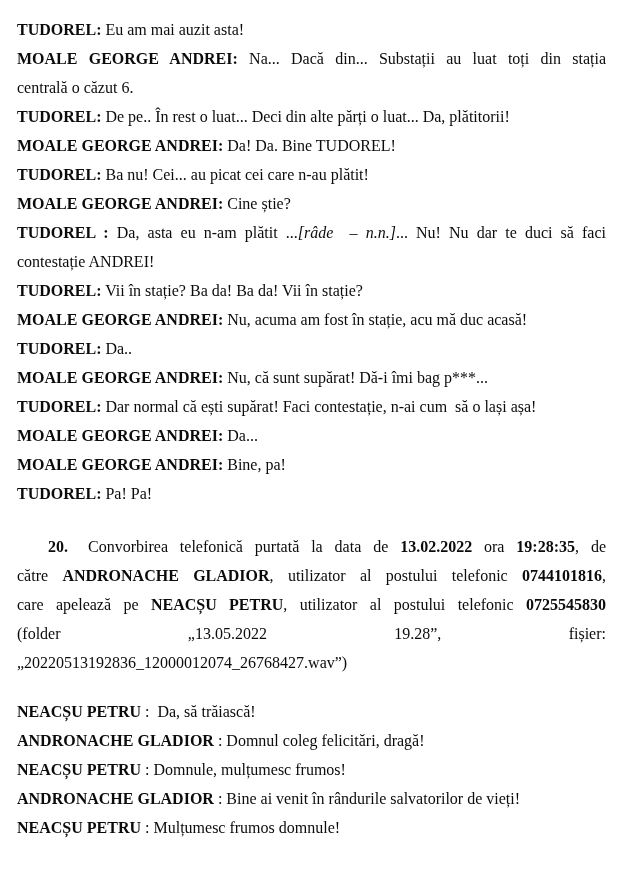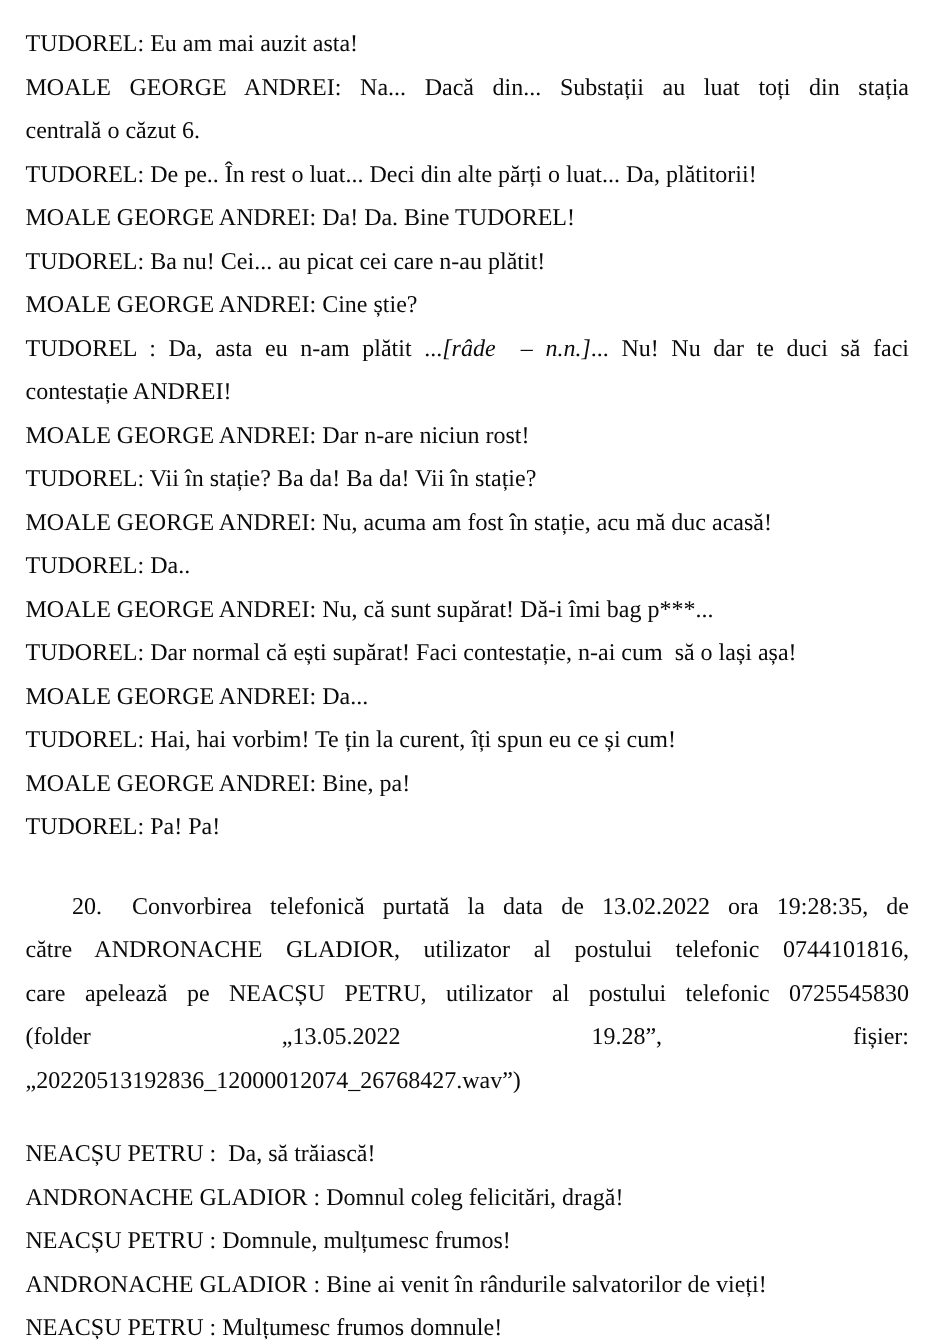--- a/index.html
+++ b/index.html
@@ -29,48 +29,46 @@
     text-align: left;
   }
   
   .line.j {
     text-align: justify;
     text-align-last: justify;
   }
   .line.ind {
     padding-left: 31px;
   }
-  .seg-b { font-weight: normal; }
+  .seg-b { font-weight: bold; }
   .seg-i { font-style: italic; }
   .seg-n { font-weight: normal; }
   .tab { display: inline-block; width: 20px; }
 </style>
 </head>
 <body>
 
 <div class="page">
   <main id="doc">
       <section class="block">
         <div class="line"><span class="seg-b">TUDOREL:</span><span class="seg-n"> Eu am mai auzit asta!</span></div>
         <div class="line j"><span class="seg-b">MOALE GEORGE ANDREI:</span><span class="seg-n"> Na... Dacă din... Substații au luat toți din stația</span></div>
         <div class="line"><span class="seg-n">centrală o căzut 6.</span></div>
         <div class="line"><span class="seg-b">TUDOREL:</span><span class="seg-n"> De pe.. În rest o luat... Deci din alte părți o luat... Da, plătitorii!</span></div>
         <div class="line"><span class="seg-b">MOALE GEORGE ANDREI:</span><span class="seg-n"> Da! Da. Bine TUDOREL!</span></div>
         <div class="line"><span class="seg-b">TUDOREL:</span><span class="seg-n"> Ba nu! Cei... au picat cei care n-au plătit!</span></div>
         <div class="line"><span class="seg-b">MOALE GEORGE ANDREI:</span><span class="seg-n"> Cine știe?</span></div>
         <div class="line j"><span class="seg-b">TUDOREL :</span><span class="seg-n"> Da, asta eu n-am plătit ...</span><span class="seg-i">[râde &nbsp;– n.n.]</span><span class="seg-n">... Nu! Nu dar te duci să faci</span></div>
         <div class="line"><span class="seg-n">contestație ANDREI!</span></div>
-        <div class="line"><span class="seg-b">MOALE GEORGE ANDREI:</span><span class="seg-n"> Dar n-are niciun rost!</span></div>
         <div class="line"><span class="seg-b">TUDOREL:</span><span class="seg-n"> Vii în stație? Ba da! Ba da! Vii în stație?</span></div>
         <div class="line"><span class="seg-b">MOALE GEORGE ANDREI:</span><span class="seg-n"> Nu, acuma am fost în stație, acu mă duc acasă!</span></div>
         <div class="line"><span class="seg-b">TUDOREL:</span><span class="seg-n"> Da..</span></div>
         <div class="line"><span class="seg-b">MOALE GEORGE ANDREI:</span><span class="seg-n"> Nu, că sunt supărat! Dă-i îmi bag p***...</span></div>
         <div class="line"><span class="seg-b">TUDOREL:</span><span class="seg-n"> Dar normal că ești supărat! Faci contestație, n-ai cum &nbsp;să o lași așa!</span></div>
         <div class="line"><span class="seg-b">MOALE GEORGE ANDREI:</span><span class="seg-n"> Da...</span></div>
-        <div class="line"><span class="seg-b">TUDOREL:</span><span class="seg-n"> Hai, hai vorbim! Te țin la curent, îți spun eu ce și cum!</span></div>
         <div class="line"><span class="seg-b">MOALE GEORGE ANDREI:</span><span class="seg-n"> Bine, pa!</span></div>
         <div class="line"><span class="seg-b">TUDOREL:</span><span class="seg-n"> Pa! Pa!</span></div>
       </section>
       <section class="block" style="margin-top: 24px;">
         <div class="line j ind"><span class="seg-b">20.</span><span class="tab"></span><span class="seg-n">Convorbirea telefonică purtată la data de </span><span class="seg-b">13.02.2022</span><span class="seg-n"> ora </span><span class="seg-b">19:28:35</span><span class="seg-n">, de</span></div>
         <div class="line j"><span class="seg-n">către </span><span class="seg-b">ANDRONACHE GLADIOR</span><span class="seg-n">, utilizator al postului telefonic </span><span class="seg-b">0744101816</span><span class="seg-n">,</span></div>
         <div class="line j"><span class="seg-n">care apelează pe </span><span class="seg-b">NEACȘU PETRU</span><span class="seg-n">, utilizator al postului telefonic </span><span class="seg-b">0725545830</span></div>
         <div class="line j"><span class="seg-n">(folder „13.05.2022 19.28”, fișier:</span></div>
         <div class="line"><span class="seg-n">„20220513192836_12000012074_26768427.wav”)</span></div>
       </section>

